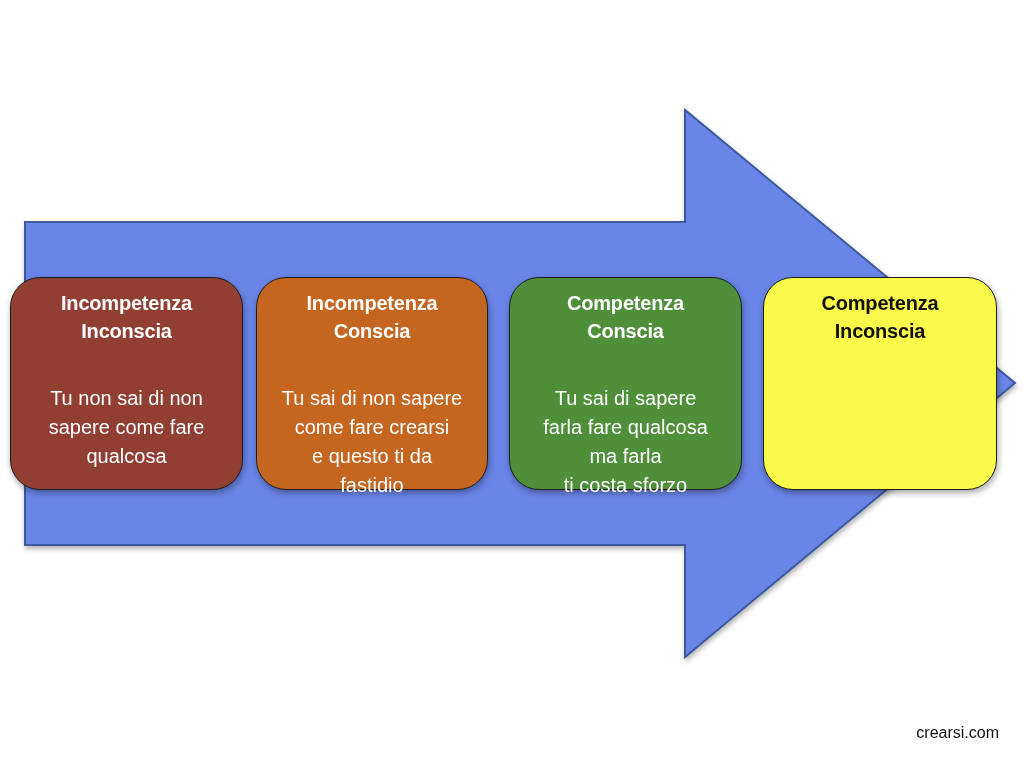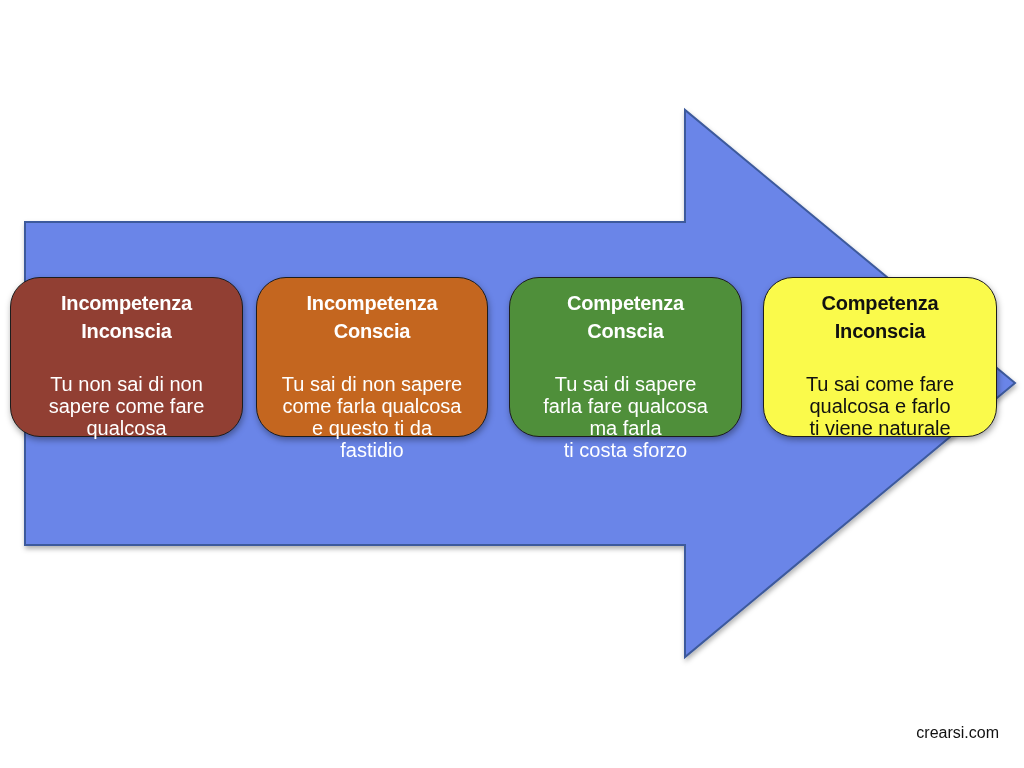--- a/index.html
+++ b/index.html
@@ -20,41 +20,41 @@
     .arrow-svg {
       position: absolute;
       left: 0;
       top: 0;
       width: 1024px;
       height: 768px;
     }
     .stage-box {
       position: absolute;
       top: 277px;
-      height: 160px;
+      height: 213px;
       border: 1.5px solid #1d1d1d;
       border-radius: 30px;
       box-sizing: border-box;
       box-shadow: 1px 3px 6px rgba(0,0,0,0.35);
       text-align: center;
       padding-top: 11px;
     }
     .stage-title {
       font-weight: bold;
       font-size: 20px;
       line-height: 28px;
       letter-spacing: -0.2px;
       white-space: pre-line;
       margin: 0;
     }
     .stage-desc {
       font-size: 20px;
-      line-height: 22px;
+      line-height: 29px;
       white-space: pre-line;
-      margin: 28px 0 0 0;
+      margin: 39px 0 0 0;
     }
     .footer-link {
       position: absolute;
       right: 25px;
       top: 724px;
       font-size: 16px;
       color: #111111;
     }
   </style>
 </head>
@@ -76,36 +76,33 @@
 Inconscia</p>
     <p class="stage-desc">Tu non sai di non
 sapere come fare
 qualcosa</p>
   </div>
 
   <div class="stage-box" id="stage-1" style="left: 256px; width: 232px; background: rgb(196, 102, 31); color: rgb(255, 255, 255);">
     <p class="stage-title">Incompetenza
 Conscia</p>
     <p class="stage-desc">Tu sai di non sapere
-come farla qualcosa
+come fare crearsi
 e questo ti da
 fastidio</p>
   </div>
 
   <div class="stage-box" id="stage-2" style="left: 509px; width: 233px; background: rgb(79, 143, 58); color: rgb(255, 255, 255);">
     <p class="stage-title">Competenza
 Conscia</p>
     <p class="stage-desc">Tu sai di sapere
 farla fare qualcosa
 ma farla
 ti costa sforzo</p>
   </div>
 
   <div class="stage-box" id="stage-3" style="left: 763px; width: 234px; background: rgb(250, 250, 75); color: rgb(17, 17, 17);">
     <p class="stage-title">Competenza
 Inconscia</p>
-    <p class="stage-desc">Tu sai come fare
-qualcosa e farlo
-ti viene naturale</p>
   </div>
 
   <div class="footer-link">crearsi.com</div>
 </div>
 
 </body></html>

